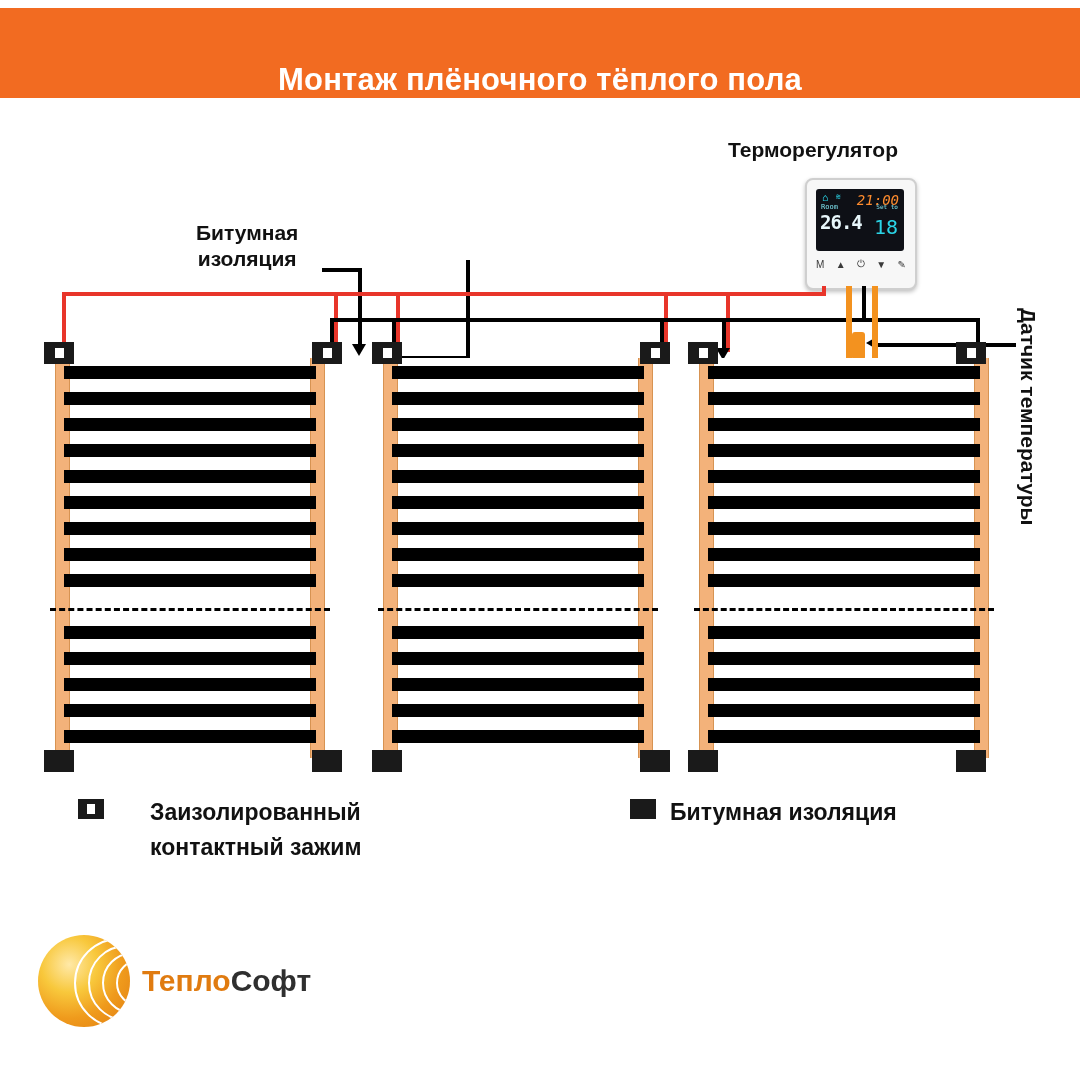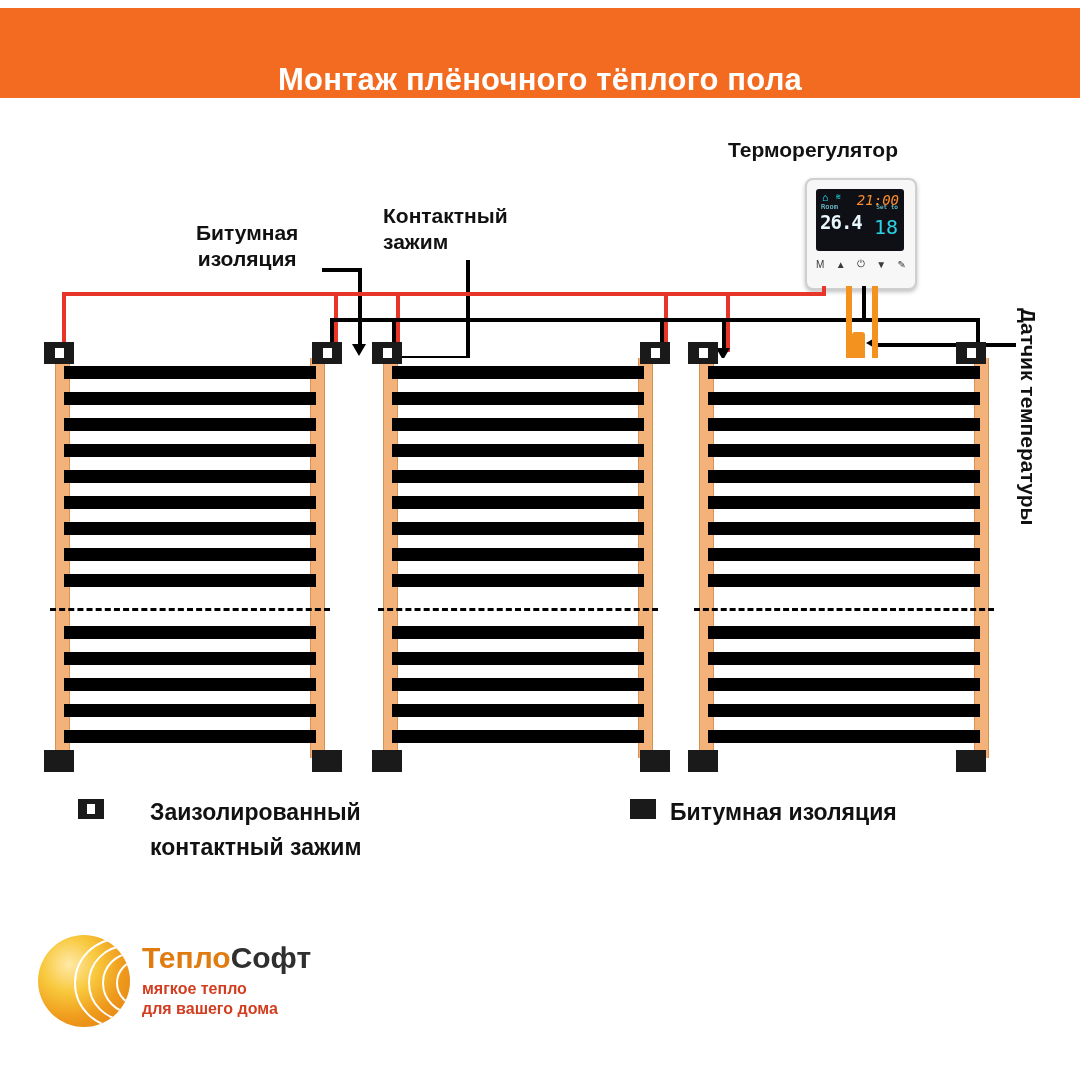--- a/index.html
+++ b/index.html
@@ -303,22 +303,20 @@
 <body>
 
 <div class="header-bar">
   <div class="header-title">Монтаж плёночного тёплого пола</div>
 </div>
 
 <div id="diagram">
 
   <div class="label" style="left:196px; top:150px; text-align:center;">Битумная
 изоляция</div>
-  <div class="label" style="left:383px; top:133px; text-align:left;">Контактный
-зажим</div>
   <div class="label" style="left:728px; top:67px;">Терморегулятор</div>
   <div class="vlabel" style="left:1040px; top:238px;">Датчик температуры</div>
 
   <div class="wire h" style="left:322px; top:198px; width:40px;"></div>
   <div class="wire v" style="left:358px; top:198px; height:82px;"></div>
   <div class="arrowhead arrow-down" style="left:352px; top:274px;"></div>
 
   <div class="wire v" style="left:466px; top:190px; height:100px;"></div>
   <div class="wire h" style="left:392px; top:286px; width:78px;"></div>
   <div class="arrowhead arrow-left" style="left:380px; top:279px;"></div>
@@ -469,16 +467,14 @@
     <div class="arc" style="width:86px; height:86px; top:3px;"></div>
     <div class="arc" style="width:72px; height:72px; top:10px;"></div>
     <div class="arc" style="width:58px; height:58px; top:17px;"></div>
     <div class="arc" style="width:44px; height:44px; top:24px;"></div>
 
   </div>
   <div class="logo-text">
     <div class="logo-name">
       <span class="accent">Тепло</span><span>Софт</span>
     </div>
-    <div class="logo-tag">мягкое тепло
-для вашего дома</div>
   </div>
 </div>
 
 </body></html>

